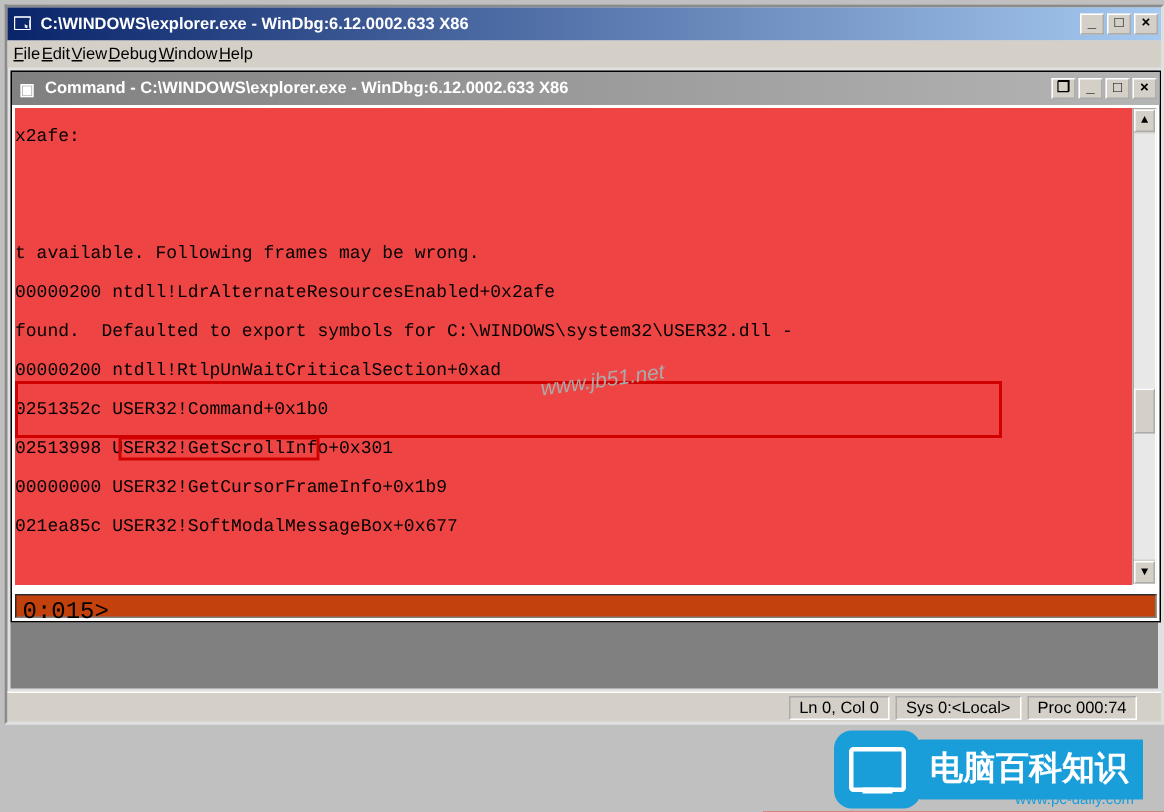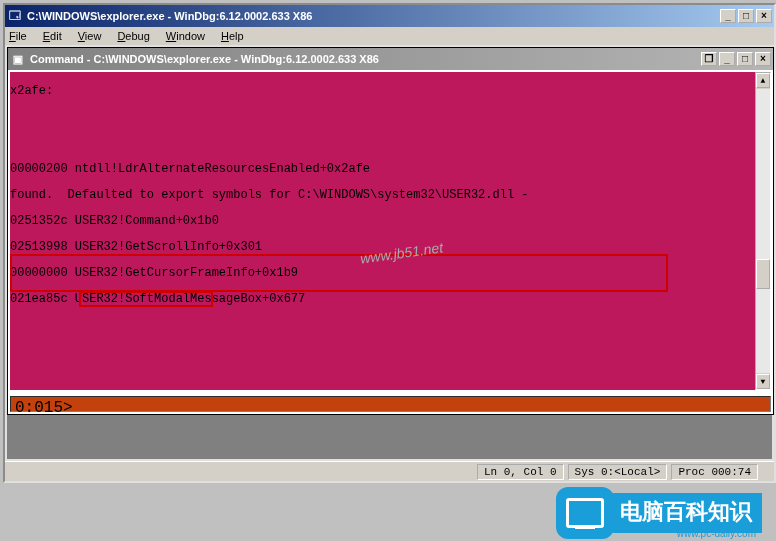--- a/index.html
+++ b/index.html
@@ -45,38 +45,38 @@
   font-weight: bold;
   line-height: 1;
 }
 .menubar {
   height: 18px;
   background: #d4d0c8;
   display: flex; align-items: center;
   padding: 0 4px;
   font-family: Tahoma, sans-serif;
   font-size: 11px;
-  gap: 16px;
+  gap: 1px;
 }
 .menubar span { cursor: pointer; }
 .menubar u { text-decoration: underline; }
 .inner-area {
   position: absolute; left: 2px; top: 42px;
   right: 2px; bottom: 22px;
   background: #808080;
 }
 .cmd-window {
   position: absolute; left: 0; top: 0;
   width: 767px; height: 368px;
   background: #fff;
   border: 1px solid #000;
 }
 .cmd-body {
   position: absolute; left: 2px; top: 24px; right: 18px; bottom: 24px;
-  background: #be185d;
+  background: #ef4444;
   overflow: hidden;
   font-family: "Courier New", monospace;
   font-size: 12px;
   line-height: 13px;
   color: #000;
   white-space: pre;
 }
 .cmd-body .line { height: 13px; }
 .scrollbar-v {
   position: absolute; right: 2px; top: 24px; bottom: 24px; width: 16px;
@@ -98,21 +98,21 @@
   background: #c2410c;
   padding: 2px 4px;
   font-family: "Courier New", monospace;
   font-size: 16px;
 }
 .statusbar {
   position: absolute; left: 0; right: 0; bottom: 0; height: 20px;
   background: #d4d0c8;
   border-top: 1px solid #fff;
   display: flex; justify-content: flex-end; align-items: center;
-  font-family: Liberation Mono, monospace; font-size: 11px;
+  font-family: Liberation Sans, sans-serif; font-size: 11px;
   gap: 4px; padding-right: 16px;
 }
 .statusbar .cell { border: 1px inset #fff; padding: 1px 6px; }
 .highlight-box {
   position: absolute;
   border: 2px solid #d00000;
   pointer-events: none;
 }
 .watermark {
   position: absolute;
@@ -190,22 +190,24 @@
           <span class="btn">_</span>
           <span class="btn">□</span>
           <span class="btn">×</span>
         </span>
       </div>
 
       <div class="cmd-body">
 <div class="line">x2afe:</div>
 <div class="line"></div>
 <div class="line"></div>
+<div class="line">t available. Following frames may be wrong.</div>
 <div class="line">00000200 ntdll!LdrAlternateResourcesEnabled+0x2afe</div>
 <div class="line">found.  Defaulted to export symbols for C:\WINDOWS\system32\USER32.dll -</div>
+<div class="line">00000200 ntdll!RtlpUnWaitCriticalSection+0xad</div>
 <div class="line">0251352c USER32!Command+0x1b0</div>
 <div class="line">02513998 USER32!GetScrollInfo+0x301</div>
 <div class="line">00000000 USER32!GetCursorFrameInfo+0x1b9</div>
 <div class="line">021ea85c USER32!SoftModalMessageBox+0x677</div>
 
 
 
 
 
 

